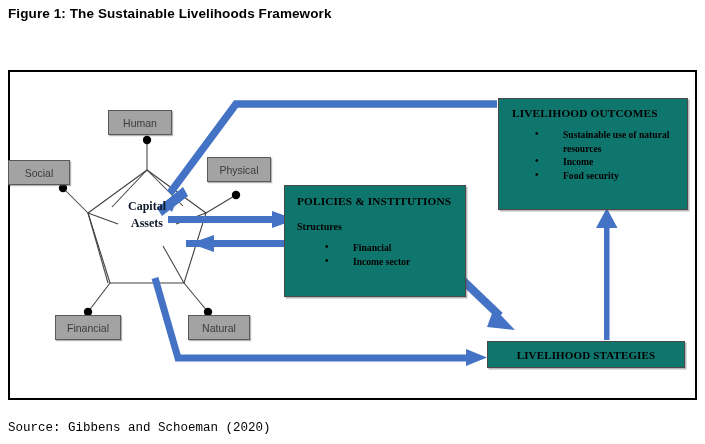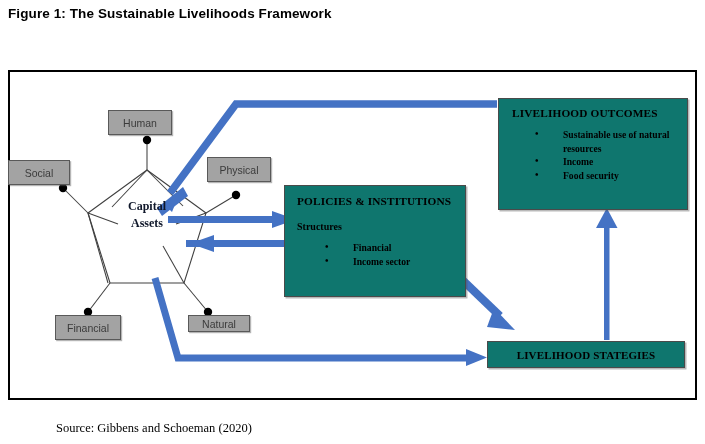--- a/index.html
+++ b/index.html
@@ -35,25 +35,24 @@
     height: 330px;
     border: 2.5px solid #000000;
     background: #ffffff;
     box-sizing: border-box;
   }
 
   #source-line {
     position: absolute;
     left: 8px;
     top: 421px;
-    font-family: Liberation Serif, serif;
+    font-family: Liberation Mono, monospace;
     font-size: 12.5px;
     color: #000000;
     white-space: nowrap;
-    margin-left: 48px;
   }
 
   
   #diagram {
     position: absolute;
     left: 0;
     top: 0;
     width: 705px;
     height: 444px;
     pointer-events: none;
@@ -70,21 +69,21 @@
     display: flex;
     align-items: center;
     justify-content: center;
     box-sizing: border-box;
     box-shadow: 1.2px 1.2px 0 rgba(90,90,90,0.45);
   }
   #asset-human    { left: 108px; top: 110px; width: 64px; height: 25px; }
   #asset-social   { left: 8px;   top: 160px; width: 62px; height: 25px; text-align: center; }
   #asset-physical { left: 207px; top: 157px; width: 64px; height: 25px; }
   #asset-financial{ left: 55px;  top: 315px; width: 66px; height: 25px; }
-  #asset-natural  { left: 188px; top: 315px; width: 62px; height: 17px; }
+  #asset-natural  { left: 188px; top: 315px; width: 62px; height: 25px; }
 
   .capital-label {
     position: absolute;
     left: 112px;
     top: 198px;
     width: 70px;
     text-align: center;
     font-family: "Liberation Serif", serif;
     font-size: 12px;
     font-weight: bold;

